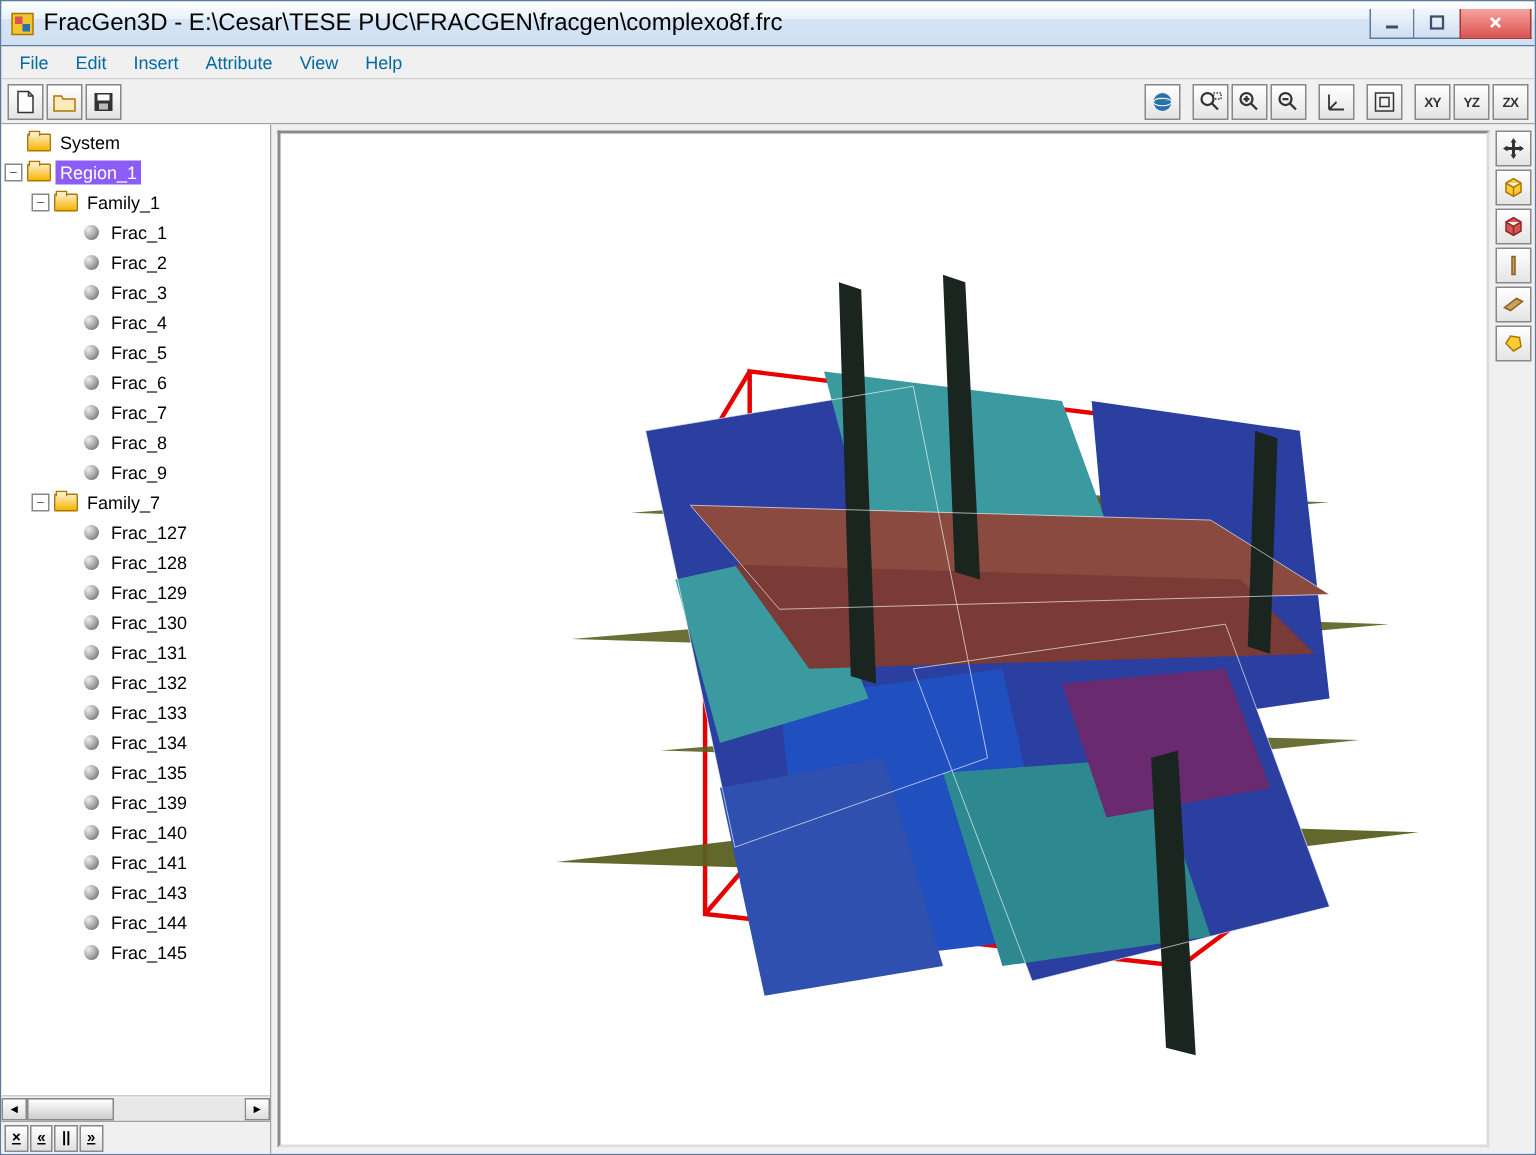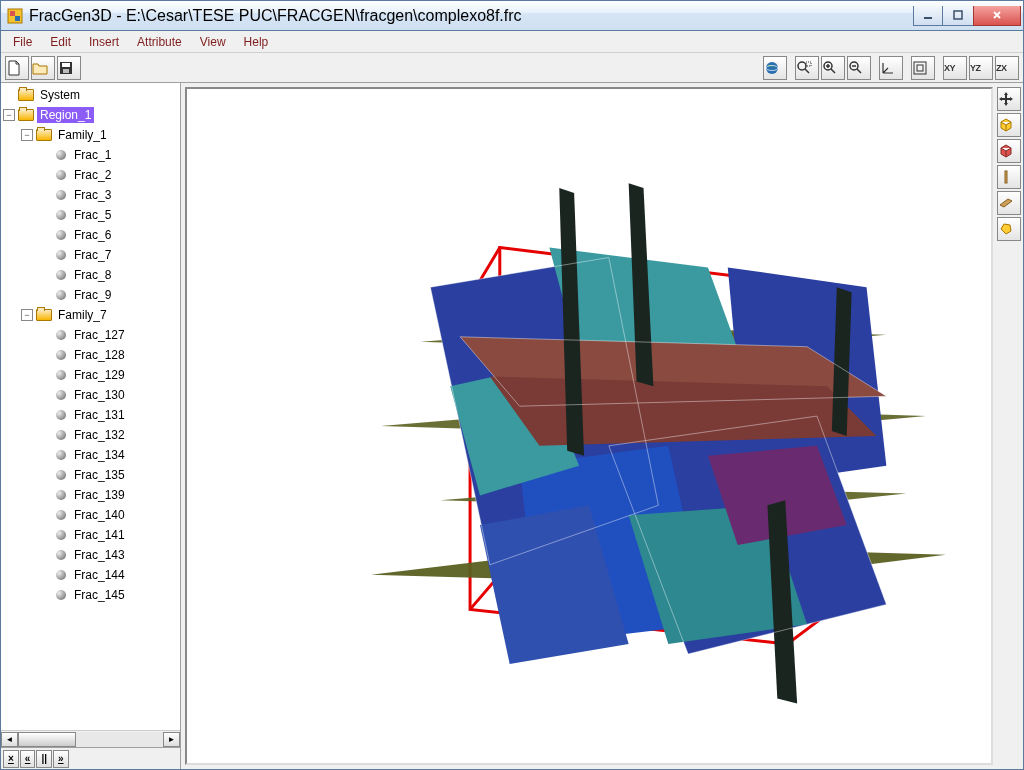--- a/index.html
+++ b/index.html
@@ -11,25 +11,25 @@
   .titlebar .app-icon { width: 16px; height: 16px; margin-right: 6px; }
   .titlebar .title { flex: 1; color: #000; font-size: 16px; }
   .win-btns { display: flex; gap: 0; }
   .win-btn { width: 30px; height: 20px; border: 1px solid #5a7aa0; border-top: none; background: linear-gradient(to bottom,#f2f7fc,#d0def0); display:flex; align-items:center; justify-content:center; font-size:10px; color:#3a506b;}
   .win-btn.max { border-left:none; border-right:none;}
   .win-btn.close { width: 48px; background: linear-gradient(to bottom,#f5a3a0,#d9534f); color:#fff; border-color:#a63434;}
   .win-btn svg { width: 12px; height: 12px; }
   
   
   .menubar { height: 22px; background: #f0f0f0; display:flex; align-items:center; padding: 0 4px; gap: 2px; border-bottom:1px solid #d0d0d0;}
-  .menubar .menu-item { padding: 2px 8px; color:#7f1d1d; }
+  .menubar .menu-item { padding: 2px 8px; color:#0369a1; }
   
   
   .toolbar { height: 30px; background: #f0f0f0; display:flex; align-items:center; padding: 2px 4px; border-bottom:1px solid #a0a0a0; gap:2px;}
-  .tool-btn { width:24px; height:24px; border:1px solid #888; background: linear-gradient(to bottom,#fff,#e4e4e4); display:flex; align-items:center; font-size:11px; font-weight:bold; color:#333;}
+  .tool-btn { width:24px; height:24px; border:1px solid #888; background: linear-gradient(to bottom,#fff,#e4e4e4); display:flex; align-items:center; justify-content:center; font-size:11px; font-weight:bold; color:#333;}
   .tool-sep { width:4px; height:24px;}
   .toolbar .spacer { flex:1; }
   .tool-btn svg { width:16px; height:16px; }
   .tool-text { font-size:9px; font-weight:bold; letter-spacing:-0.5px;}
   
   
   .content { flex:1; display:flex; background:#f0f0f0; min-height:0;}
   
   
   .sidebar { width:180px; display:flex; flex-direction:column; border-right:1px solid #a0a0a0; background:#fff;}
@@ -222,20 +222,27 @@
               <span class="indent-line dotted"></span>
               <span class="expander empty"></span>
               <span class="sphere-icon"></span>
               <span class="node-label">Frac_3</span>
             </div>
             <div class="tree-node">
               <span class="indent-line dotted"></span>
               <span class="indent-line dotted"></span>
               <span class="expander empty"></span>
               <span class="sphere-icon"></span>
+              <span class="node-label">Frac_4</span>
+            </div>
+            <div class="tree-node">
+              <span class="indent-line dotted"></span>
+              <span class="indent-line dotted"></span>
+              <span class="expander empty"></span>
+              <span class="sphere-icon"></span>
               <span class="node-label">Frac_5</span>
             </div>
             <div class="tree-node">
               <span class="indent-line dotted"></span>
               <span class="indent-line dotted"></span>
               <span class="expander empty"></span>
               <span class="sphere-icon"></span>
               <span class="node-label">Frac_6</span>
             </div>
             <div class="tree-node">
@@ -299,20 +306,27 @@
               <span class="expander empty"></span>
               <span class="sphere-icon"></span>
               <span class="node-label">Frac_131</span>
             </div>
             <div class="tree-node">
               <span class="indent-line dotted"></span>
               <span class="indent-line dotted"></span>
               <span class="expander empty"></span>
               <span class="sphere-icon"></span>
               <span class="node-label">Frac_132</span>
+            </div>
+            <div class="tree-node">
+              <span class="indent-line dotted"></span>
+              <span class="indent-line dotted"></span>
+              <span class="expander empty"></span>
+              <span class="sphere-icon"></span>
+              <span class="node-label">Frac_133</span>
             </div>
             <div class="tree-node">
               <span class="indent-line dotted"></span>
               <span class="indent-line dotted"></span>
               <span class="expander empty"></span>
               <span class="sphere-icon"></span>
               <span class="node-label">Frac_134</span>
             </div>
             <div class="tree-node">
               <span class="indent-line dotted"></span>

